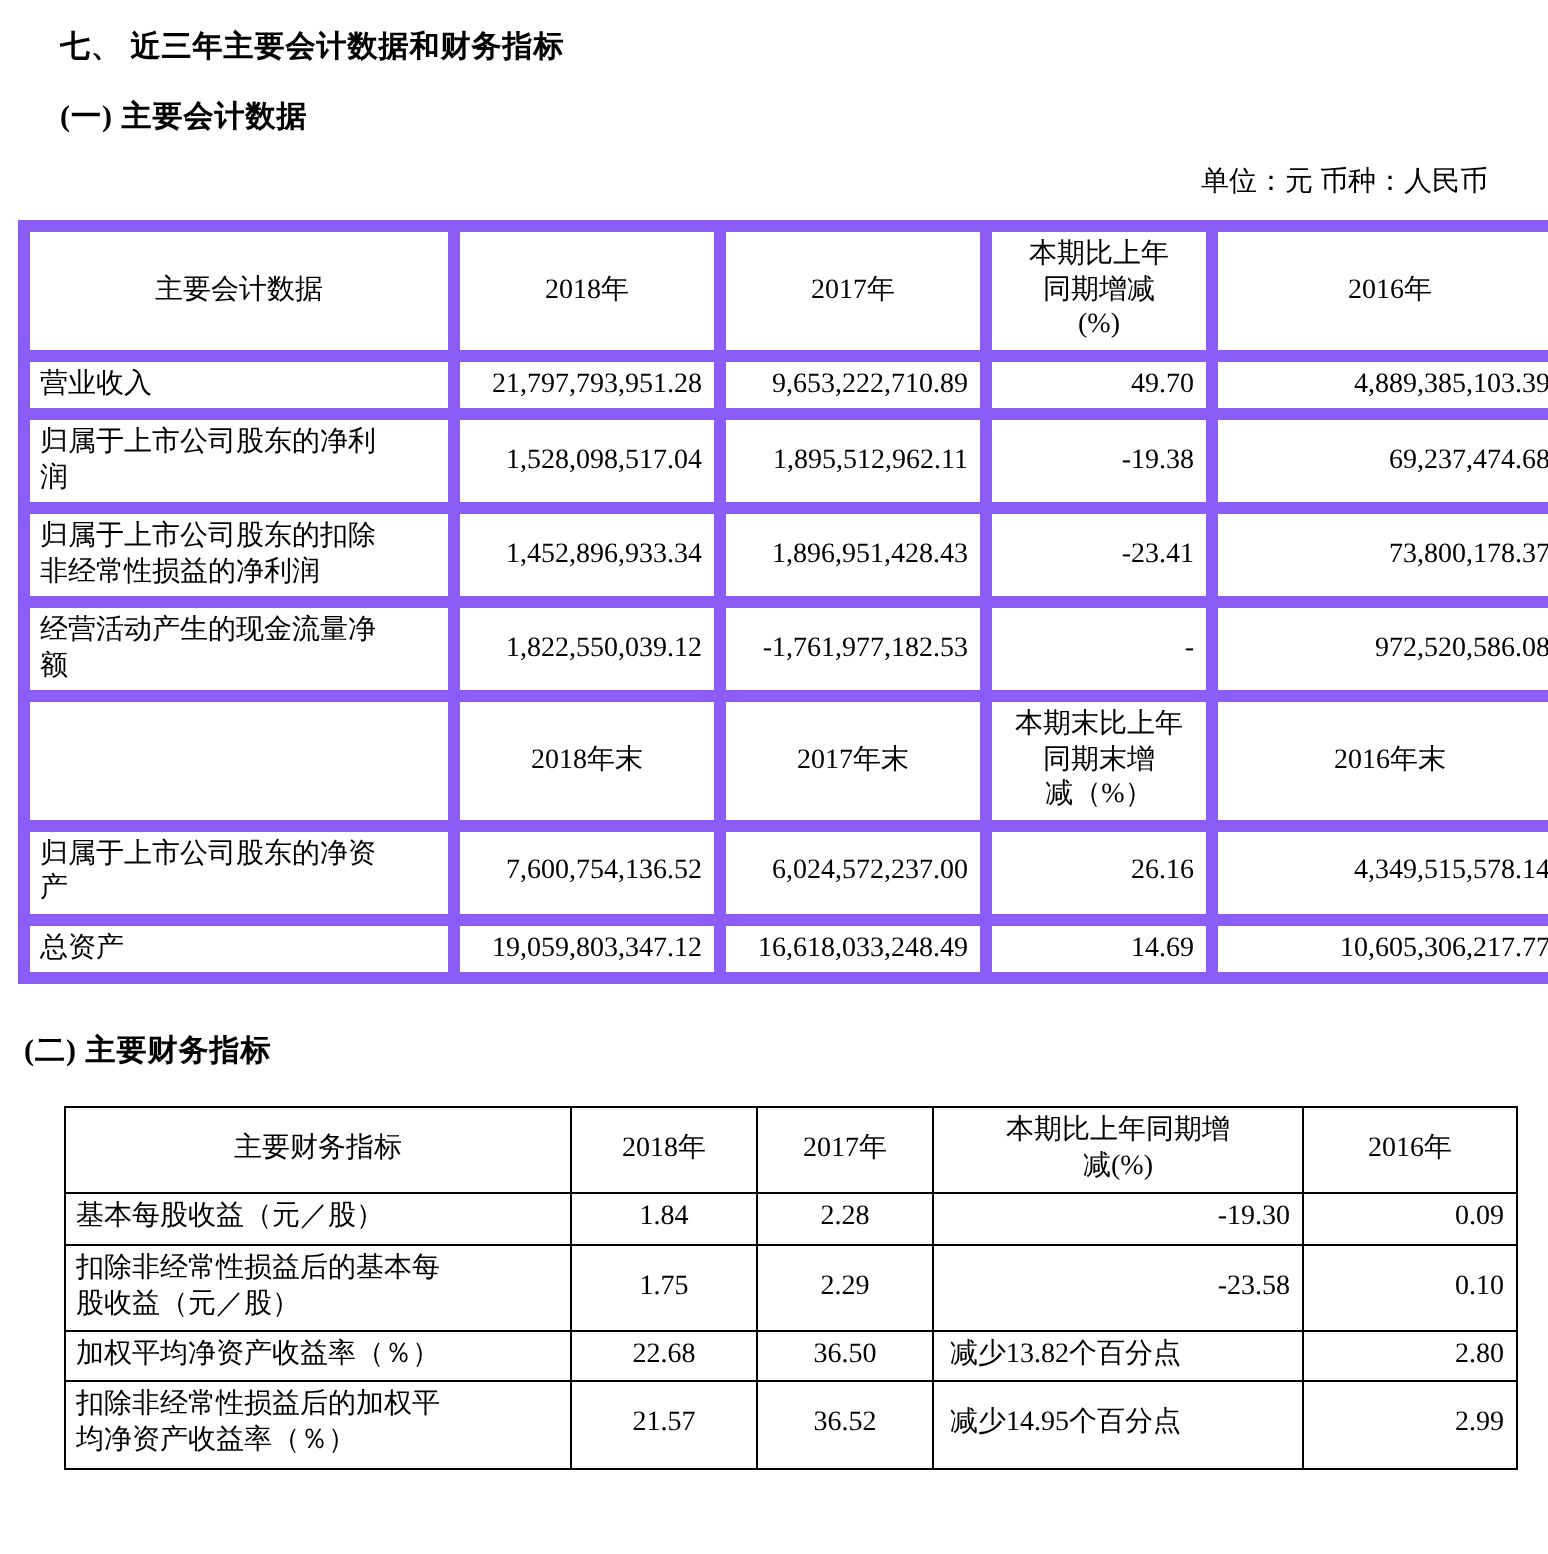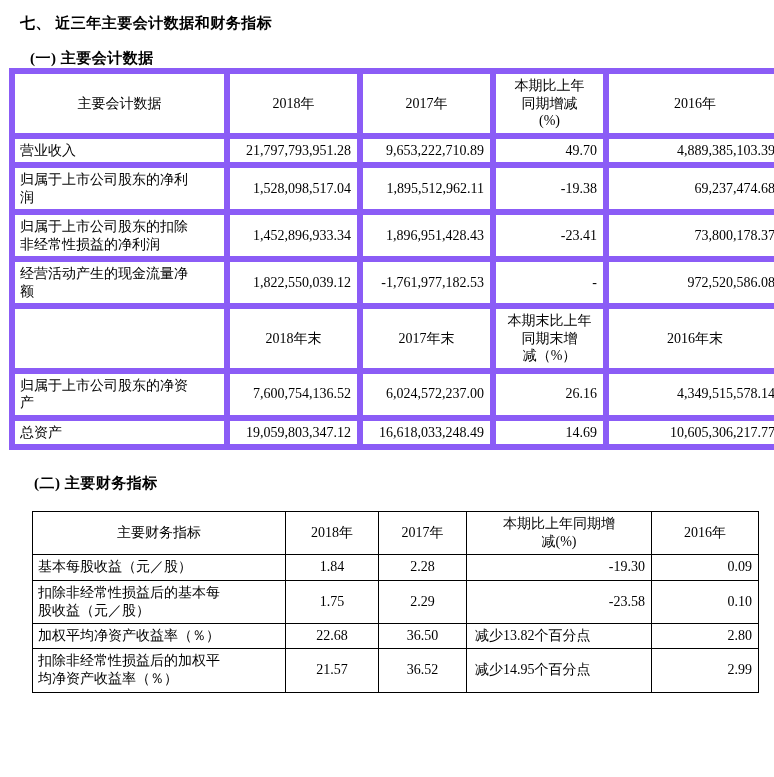--- a/index.html
+++ b/index.html
@@ -17,33 +17,33 @@
     overflow: hidden;
   }
   .page {
     padding: 10px 8px 0 8px;
     box-sizing: border-box;
     width: 774px;
   }
   .section-title {
     font-weight: bold;
     font-size: 15px;
-    margin: 4px 0 0 12px;
+    margin: 4px 0 0 22px;
     letter-spacing: 0.5px;
   }
   .sub-title {
     font-weight: bold;
     font-size: 15px;
     margin: 16px 0 0 22px;
     letter-spacing: 0.5px;
   }
   .sub-title-2 {
     font-weight: bold;
     font-size: 15px;
-    margin: 0 0 0 26px;
+    margin: 0 0 0 4px;
     letter-spacing: 0.5px;
   }
   .unit-line {
     text-align: right;
     font-size: 14px;
     margin: 14px 22px 10px 0;
   }
   table {
     border-collapse: collapse;
     table-layout: fixed;
@@ -108,20 +108,21 @@
 </style>
 </head>
 <body>
 
 <div class="page">
 
   <div class="section-title">七、 近三年主要会计数据和财务指标</div>
 
   <div class="sub-title">(一) 主要会计数据</div>
 
+  <div class="unit-line">单位：元  币种：人民币</div>
 
   <table class="tbl1">
     <colgroup>
       <col style="width:215px">
       <col style="width:133px">
       <col style="width:133px">
       <col style="width:113px">
       <col style="width:178px">
     </colgroup>
     <tbody>

